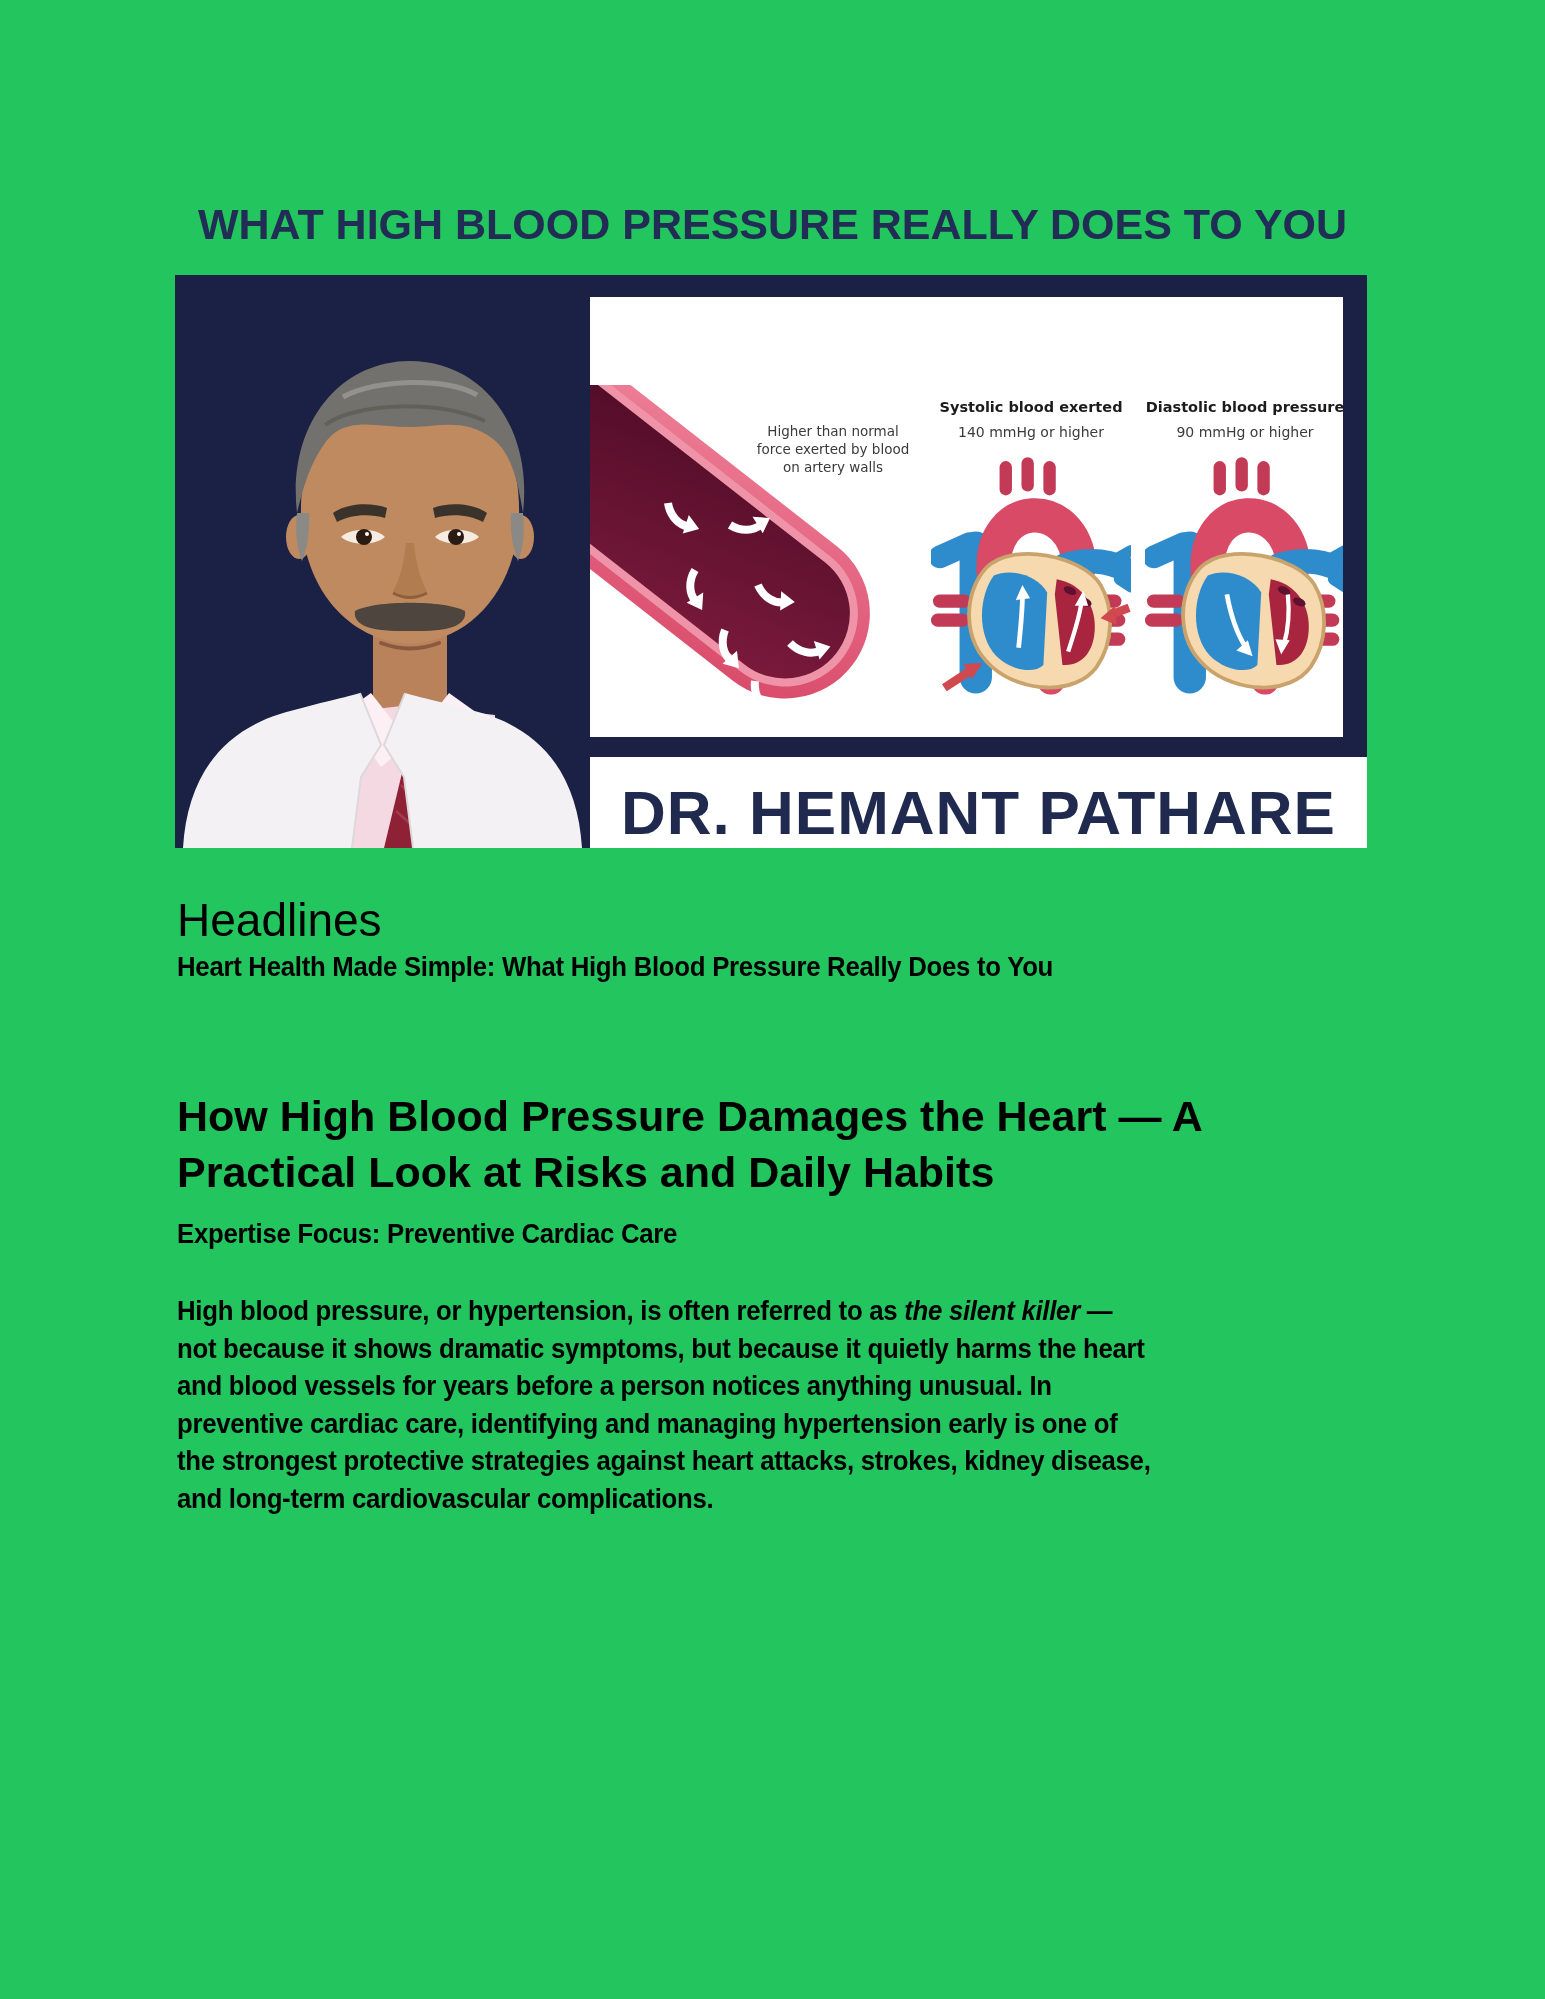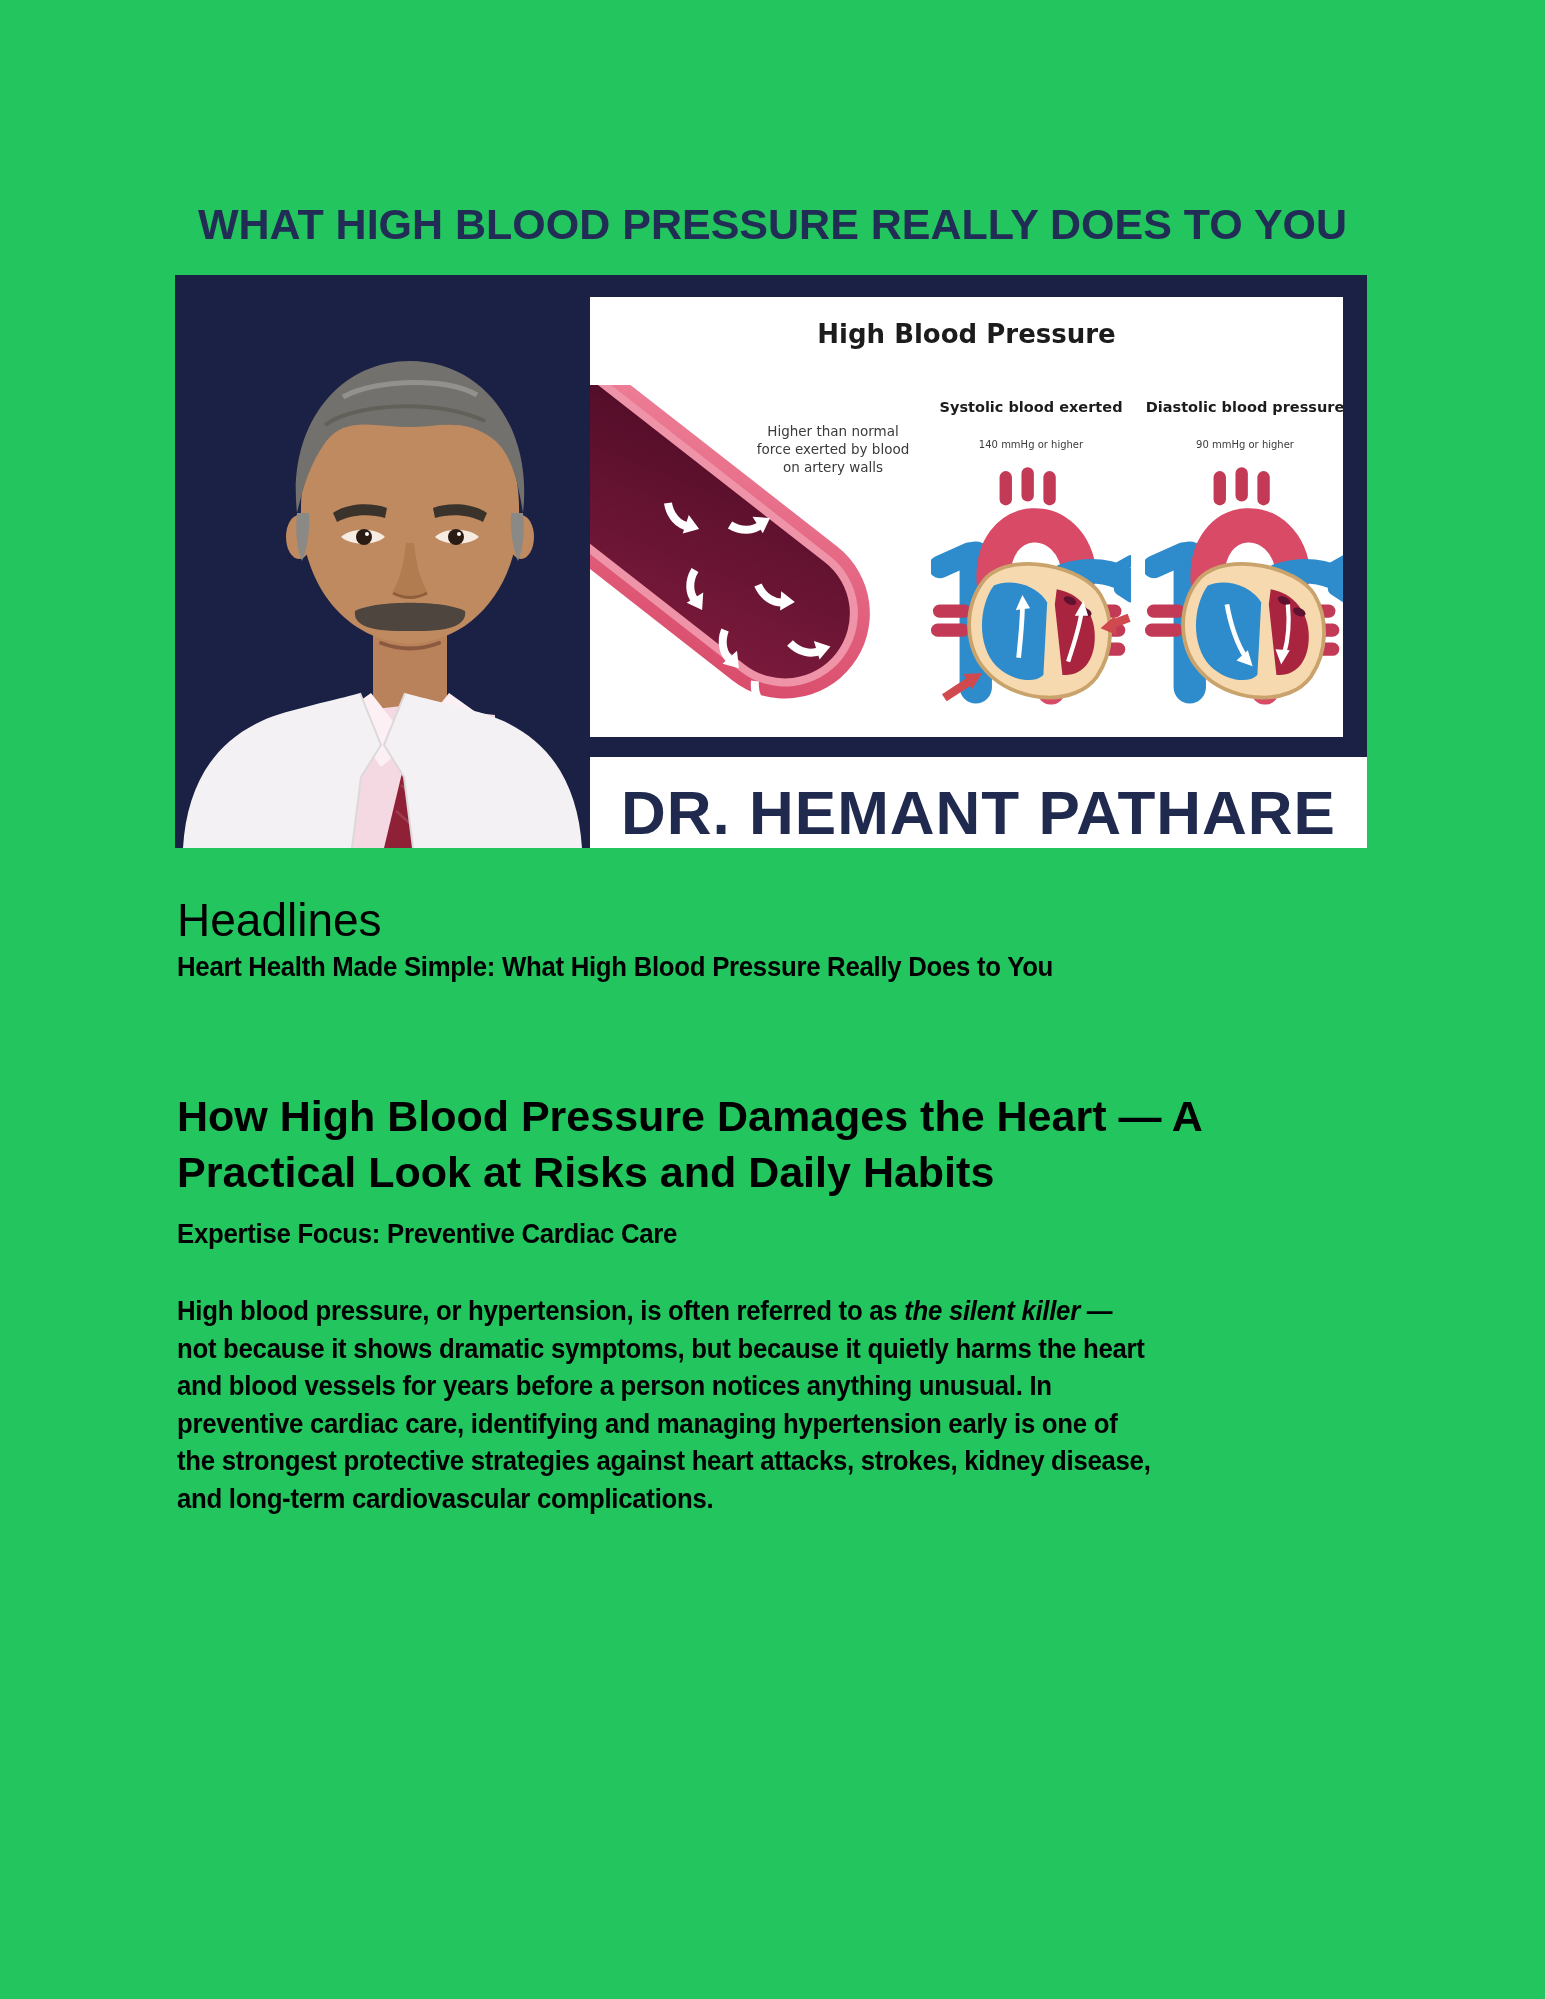--- a/index.html
+++ b/index.html
@@ -24,21 +24,21 @@
   .illus-title{position:absolute;left:0;top:22px;width:753px;text-align:center;
                font-family:"DejaVu Sans",sans-serif;font-size:26px;font-weight:bold;color:#1c1c1c;}
   .artery-svg{position:absolute;left:0;top:88px;width:322px;height:340px;}
   .artery-label{position:absolute;left:158px;top:126px;width:170px;text-align:center;z-index:3;
                 font-family:"DejaVu Sans",sans-serif;font-size:13.5px;color:#3b3b3b;
                 line-height:1.32;white-space:pre-line;}
   .bp-col{position:absolute;top:102px;width:210px;text-align:center;}
   .bp-col.systolic{left:336px;}
   .bp-col.diastolic{left:550px;}
   .bp-label{font-family:"DejaVu Sans",sans-serif;font-size:14.5px;font-weight:bold;color:#1c1c1c;}
-  .bp-value{font-family:"DejaVu Sans",sans-serif;font-size:10px;color:#3b3b3b;margin-top:24px;}
+  .bp-value{font-family:"DejaVu Sans",sans-serif;font-size:14px;color:#3b3b3b;margin-top:9px;}
   .bp-col svg{display:block;margin:8px auto 0 auto;}
 
   
   .h1-headlines{position:absolute;left:177px;top:897px;font-size:46px;font-weight:normal;
                 color:#000;line-height:1;}
   .condensed{transform:scaleX(0.92);transform-origin:left top;letter-spacing:-0.3px;}
   .headline-text{position:absolute;left:177px;top:951px;font-size:28px;font-weight:bold;color:#000;
                  white-space:nowrap;}
   .article-heading{position:absolute;left:177px;top:1088px;font-size:43px;font-weight:bold;color:#000;
                    line-height:56px;white-space:pre-line;}
@@ -103,21 +103,20 @@
 
         <path d="M180 336 C200 325 270 325 290 336 C292 349 278 357 235 356 C192 357 178 349 180 336 Z" fill="#4d453e"></path>
 
         <path d="M206 368 Q235 379 264 368" stroke="#8a5940" stroke-width="4" fill="none" stroke-linecap="round"></path>
       </svg>
     </div>
 
     <div class="right-col">
       <div class="illus-panel">
 
-        <div class="illus-title">High Blood Pressure</div>
 
         <svg class="artery-svg" viewBox="0 0 322 340">
           <defs>
             <linearGradient id="aw" x1="0" y1="0" x2="1" y2="1">
               <stop offset="0" stop-color="#f0849c"></stop>
                 <stop offset="1" stop-color="#d84868"></stop>
             </linearGradient>
             <linearGradient id="al" x1="0" y1="0" x2="1" y2="1">
               <stop offset="0" stop-color="#4f0c26"></stop>
                 <stop offset="1" stop-color="#7c1a3c"></stop>

